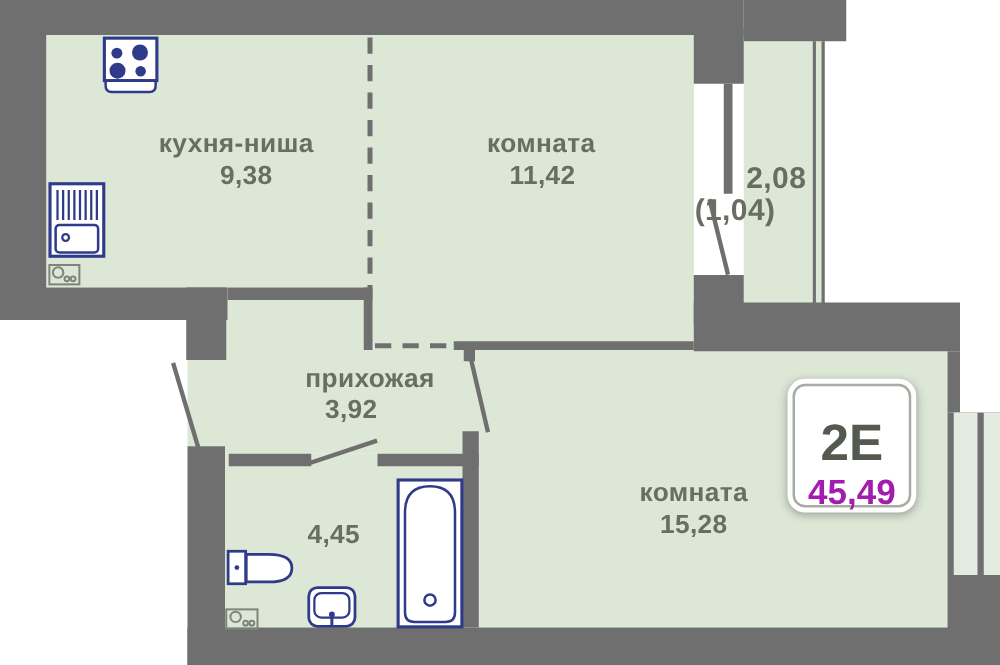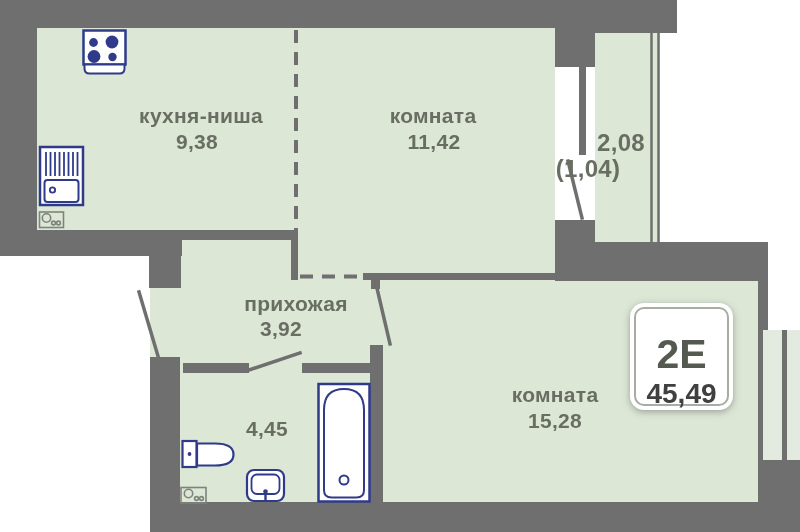--- a/index.html
+++ b/index.html
@@ -21,21 +21,21 @@
     position:absolute;left:630px;top:303px;width:103px;height:107px;
     background:#ffffff;border-radius:14px;
     box-shadow:0 2px 7px rgba(90,95,85,.5), 0 0 0 1px #dfe2db;
   }
   .badge-inner{
     position:absolute;left:4px;top:4px;right:4px;bottom:4px;
     border:2px solid #a8ada3;border-radius:10px;
     display:flex;flex-direction:column;align-items:center;justify-content:center;
   }
   .badge-type{font-weight:700;font-size:41px;line-height:1;color:#555a50;margin-top:28px;}
-  .badge-area{font-weight:700;font-size:28px;line-height:1;color:#404040;margin-top:5px;}
+  .badge-area{font-weight:700;font-size:28px;line-height:1;color:#a21caf;margin-top:5px;}
 </style>
 </head>
 <body>
 
 <div class="plan">
 
   <div class="g" style="left:37px;top:28px;width:518px;height:202px"></div>
   <div class="g" style="left:298px;top:28px;width:257px;height:248px"></div>
   <div class="g" style="left:180px;top:240px;width:198px;height:123px"></div>
   <div class="g" style="left:150px;top:288px;width:30px;height:69px"></div>
@@ -145,21 +145,21 @@
       <circle cx="265.5" cy="491.5" r="2.3" fill="#2f3b8a" stroke="none"></circle>
     </g>
 
     <g stroke="#2f3b8a" fill="#ffffff">
       <rect x="318.5" y="384" width="51" height="117.5" stroke-width="2.5"></rect>
       <path d="M324 410 Q324 389 344 389 Q364 389 364 410 L364 490 Q364 497.5 356.5 497.5 L331.5 497.5 Q324 497.5 324 490 Z" stroke-width="2"></path>
       <circle cx="344" cy="480" r="4.5" stroke-width="2" fill="#ffffff"></circle>
     </g>
   </svg>
 
-  <div class="lbl" style="left:201px;top:115px">кухня-ниша</div>
+  <div class="lbl" style="left:189px;top:115px">кухня-ниша</div>
   <div class="lbl" style="left:197px;top:141px">9,38</div>
 
   <div class="lbl" style="left:433px;top:115px">комната</div>
   <div class="lbl" style="left:434px;top:141px">11,42</div>
 
   <div class="lbl small" style="left:621px;top:143px">2,08</div>
   <div class="lbl small" style="left:588px;top:169px">(1,04)</div>
 
   <div class="lbl" style="left:296px;top:303px">прихожая</div>
   <div class="lbl" style="left:281px;top:328px">3,92</div>

